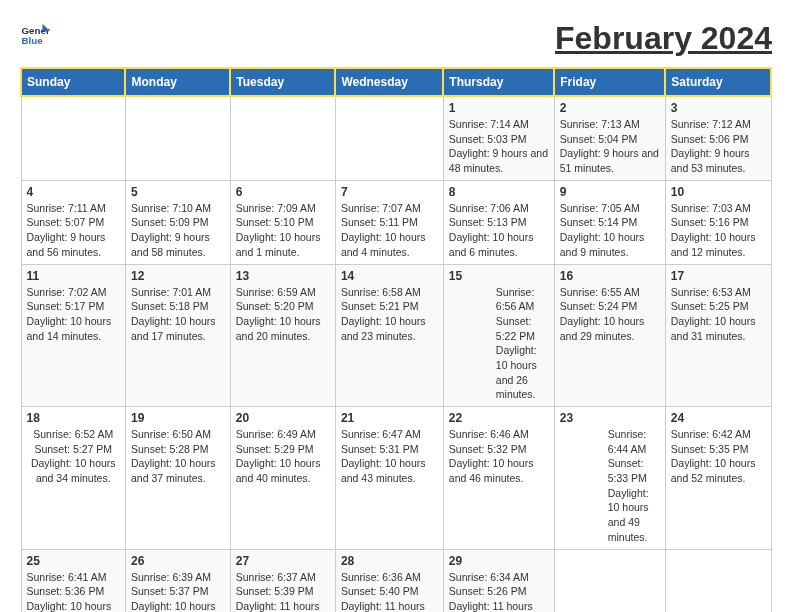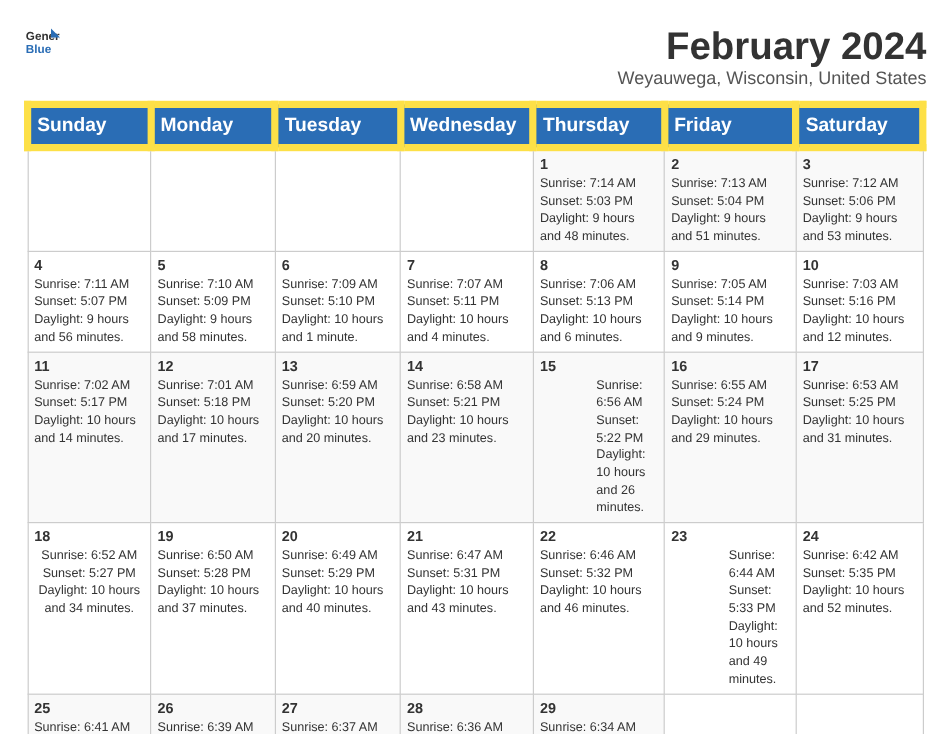--- a/index.html
+++ b/index.html
@@ -25,40 +25,41 @@
       width: 30px;
       height: 30px;
     }
     .title-block {
       text-align: right;
     }
     .main-title {
       font-size: 32px;
       font-weight: bold;
       color: #333;
+      text-decoration: underline;
     }
     .subtitle {
       font-size: 15px;
       color: #555;
     }
     .calendar {
       width: 100%;
       border-collapse: collapse;
       font-size: 11px;
     }
     .calendar thead tr {
       background-color: #2a6db5;
       color: #fff;
     }
     .calendar thead th {
       padding: 6px 5px;
       text-align: left;
-      font-size: 16px;
+      font-size: 12px;
       font-weight: bold;
-      border: 6px solid #fde047;
+      border: 2px solid #fde047;
     }
     .calendar tbody tr {
       vertical-align: top;
     }
     .calendar tbody td {
       border: 1px solid #ccc;
       padding: 4px 5px;
       width: 113px;
       min-height: 80px;
       background: #fff;
@@ -89,21 +90,20 @@
 <div class="header">
   <div class="logo">
     <svg class="logo-icon" viewBox="0 0 40 40" xmlns="http://www.w3.org/2000/svg">
       <text x="2" y="18" font-size="13" font-weight="bold" fill="#333">General</text>
       <text x="2" y="32" font-size="13" font-weight="bold" fill="#2a6db5">Blue</text>
       <polygon points="30,5 40,15 30,15" fill="#2a6db5"></polygon>
     </svg>
   </div>
   <div class="title-block">
     <div class="main-title">February 2024</div>
-    <div class="subtitle">Weyauwega, Wisconsin, United States</div>
   </div>
 </div>
 
 <table class="calendar">
   <thead>
     <tr>
     <th>Sunday</th>
         <th>Monday</th>
         <th>Tuesday</th>
         <th>Wednesday</th>

